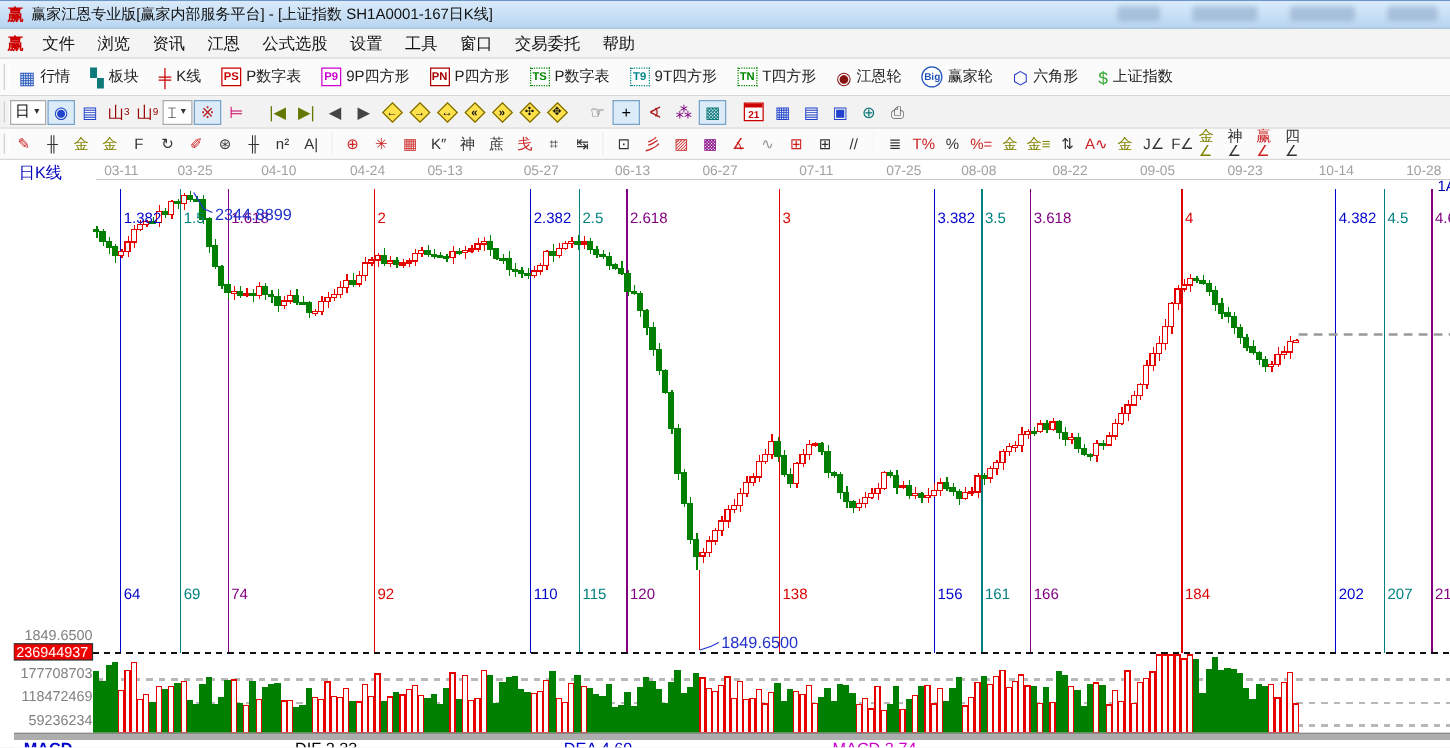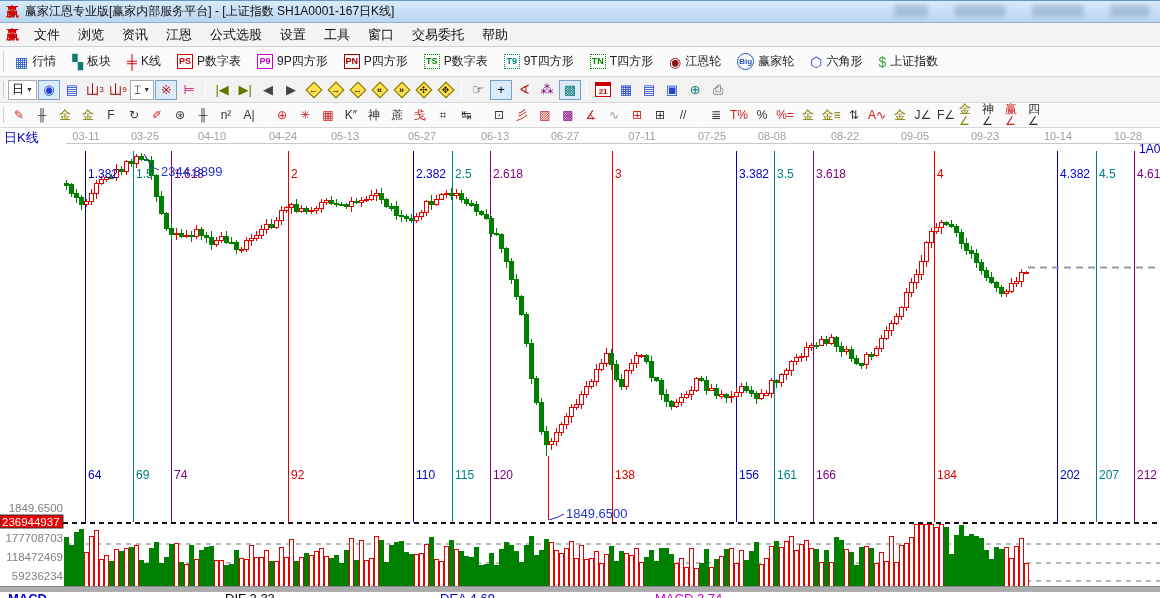--- a/index.html
+++ b/index.html
@@ -35,21 +35,21 @@
   .vsep{width:1px;height:18px;background:#c9c9c9;border-right:1px solid #fff;margin:0 4px;}
   .dia{position:relative;width:21px;height:20px;display:inline-flex;align-items:center;justify-content:center;}
   .dia b{position:absolute;width:12px;height:12px;background:#ffe14d;border:1px solid #7c6a00;transform:rotate(45deg);}
   .dia span{position:relative;font-size:9px;font-weight:bold;color:#111;}
   .cal{position:relative;width:16px;height:15px;border:1px solid #cc0000;background:#fff;font-size:8px;color:#cc0000;
        display:inline-flex;align-items:flex-end;justify-content:center;font-weight:bold;}
   .cal:before{content:"";position:absolute;top:0;left:0;right:0;height:3px;background:#cc0000;}
   .drop{display:inline-flex;align-items:center;gap:2px;border:1px solid #aaa;background:#fff;
         padding:1px 3px;font-size:12px;height:20px;}
   .drop .car{font-size:7px;color:#333;}
-  .chartwrap{position:absolute;left:0;top:127px;width:960px;height:471px;background:#fff;}
+  .chartwrap{position:absolute;left:0;top:127px;width:960px;height:471px;background:#fff;padding-left:11px;}
   svg text{font-family:"Liberation Sans","DejaVu Sans",sans-serif;}
 </style>
 </head>
 <body>
 
 <div class="app">
 
   <div class="titlebar">
     <span class="logo">赢</span>
     <span>赢家江恩专业版[赢家内部服务平台] - [上证指数  SH1A0001-167日K线]</span>

